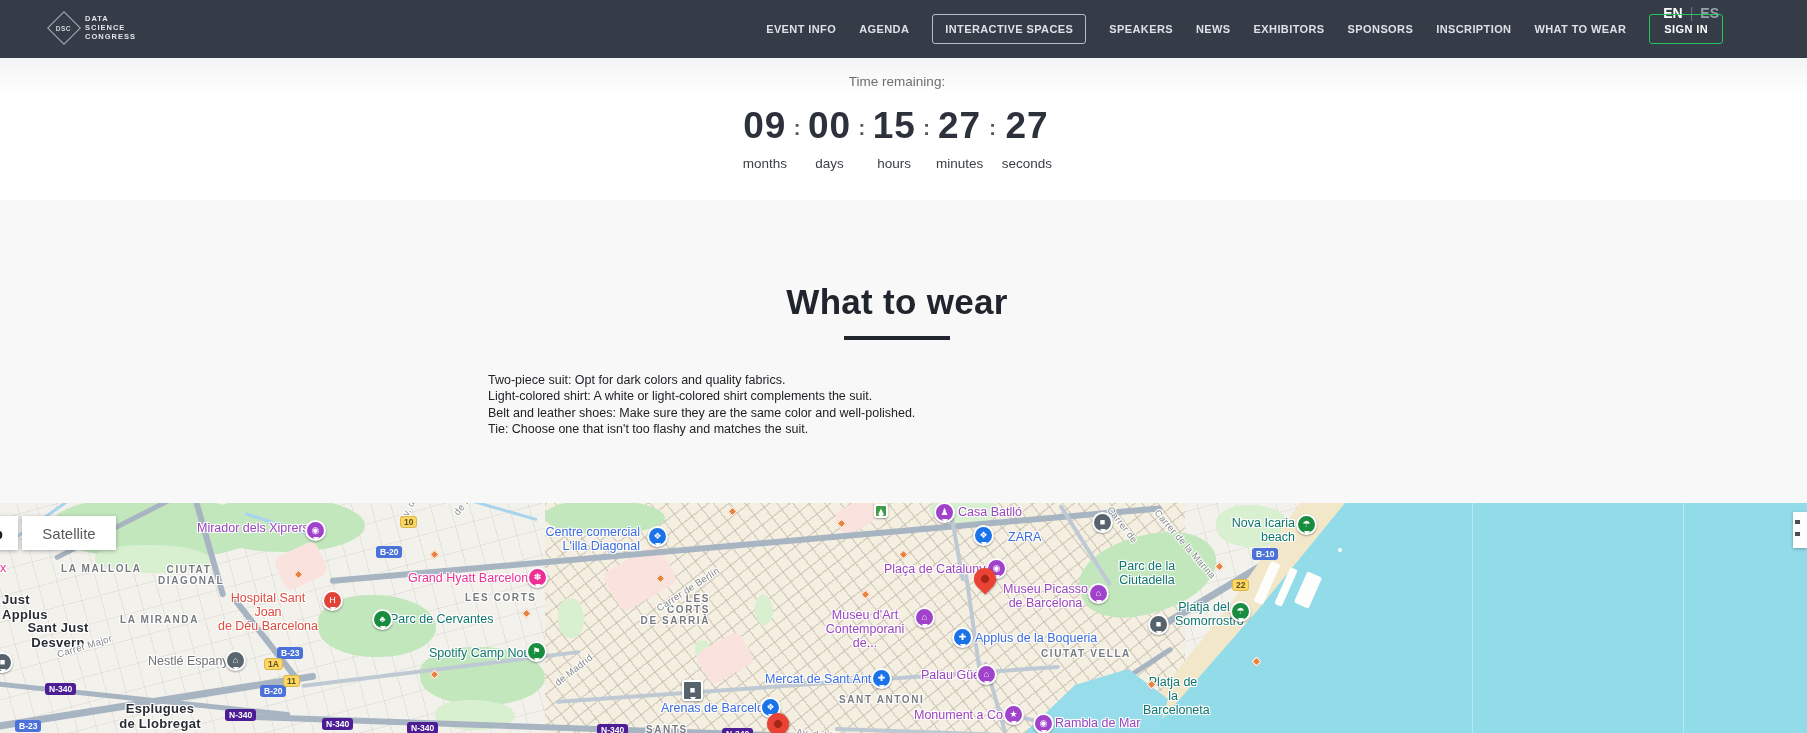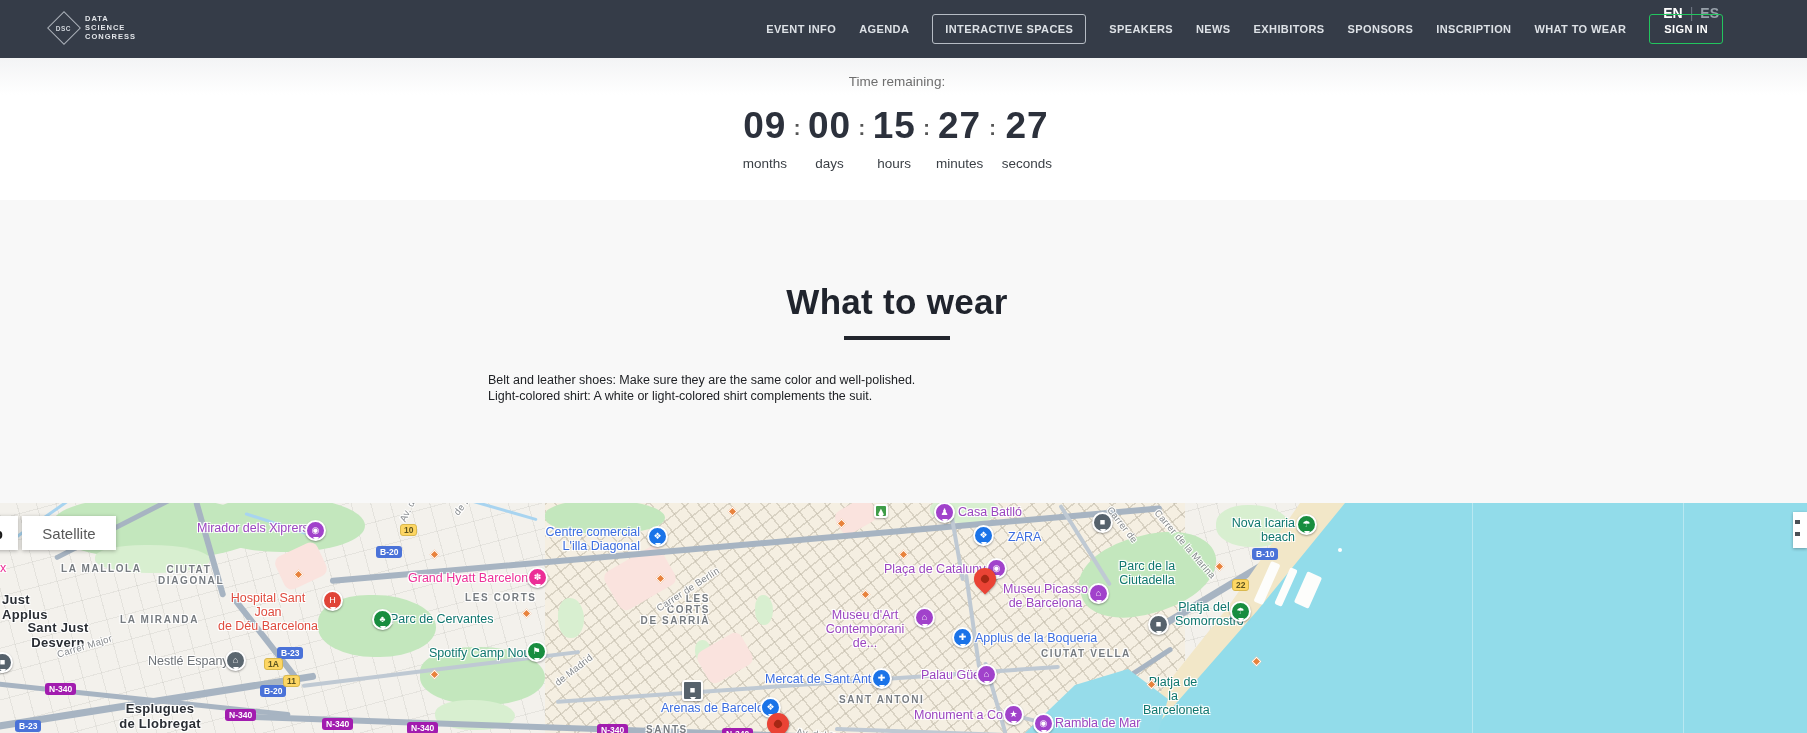--- a/index.html
+++ b/index.html
@@ -70,21 +70,21 @@
   .c-city{color:#2a2e34;font-size:13px;font-weight:bold;letter-spacing:.3px;}
   .c-street{color:#85898d;font-size:9.5px;letter-spacing:.3px;}
   .micon{position:absolute;width:17px;height:17px;border-radius:50%;border:2px solid #fff;
     box-shadow:0 1px 2px rgba(0,0,0,.35);display:flex;align-items:center;justify-content:center;z-index:4;}
   .micon span{color:#fff;font-size:9px;line-height:1;}
   .micon::after{content:"";position:absolute;left:50%;bottom:-5px;transform:translateX(-50%);
     border:3px solid transparent;border-top:4px solid #fff;}
   .micon.sq{border-radius:3px;}
   .shield{position:absolute;font-size:8.5px;font-weight:bold;padding:1px 4px;border-radius:3px;color:#fff;line-height:1.2;z-index:3;}
   .sh-blue{background:#4a72d8;}
-  .sh-red{background:#a21caf;}
+  .sh-red{background:#4c1d95;}
   .sh-yellow{background:#fdd663;color:#5d531e;border:1px solid #d9b84e;padding:0 3px;}
   .dot{position:absolute;width:5px;height:5px;background:#e8823c;border:1px solid #fff;transform:rotate(45deg);z-index:2;}
   .pin{position:absolute;width:22px;height:22px;background:#ea4335;border-radius:50% 50% 50% 0;
     transform:rotate(-45deg);box-shadow:0 1px 2px rgba(0,0,0,.3);z-index:6;}
   .pin::after{content:"";position:absolute;left:7px;top:7px;width:8px;height:8px;border-radius:50%;background:#a52714;}
   .mapctl{position:absolute;background:#fff;box-shadow:0 1px 4px rgba(0,0,0,.3);display:flex;align-items:center;justify-content:center;z-index:10;cursor:pointer;}
   .mapctl.mbtn{font-weight:bold;color:#1a1a1a;}
   .mapctl.sbtn{color:#585858;}
   .cutctl{position:absolute;right:0;width:14px;height:36px;background:#fff;box-shadow:0 1px 3px rgba(0,0,0,.3);z-index:10;cursor:pointer;}
   .cutctl i{position:absolute;left:2px;width:5px;height:4px;background:#4a4f55;}
@@ -151,22 +151,24 @@
         <span class="cd-num">27</span>
         <span class="cd-label">seconds</span>
       </div>
     </div>
   </div>
 
   <div class="wear">
     <div class="wear-title">What to wear</div>
     <div class="wear-divider"></div>
     <div class="wear-lines">
+      <div>Two-piece suit: Opt for dark colors and quality fabrics.</div>
+      <div>Light-colored shirt: A white or light-colored shirt complements the suit.</div>
       <div>Belt and leather shoes: Make sure they are the same color and well-polished.</div>
-      <div>Light-colored shirt: A white or light-colored shirt complements the suit.</div>
+      <div>Tie: Choose one that isn't too flashy and matches the suit.</div>
     </div>
   </div>
 
   <div class="map" id="map">
     <div class="map-base"></div>
     <div class="eixample"></div>
     <div id="map-zones">
         <div class="zone green" style="left: 52px; top: -6px; width: 210px; height: 62px;"></div>
         <div class="zone green" style="left: 205px; top: -6px; width: 160px; height: 55px;"></div>
         <div class="zone green lt" style="left: 95px; top: 42px; width: 115px; height: 28px;"></div>
@@ -443,21 +445,21 @@
           <span>■</span>
         </div>
         <div class="micon sq" style="left: 874px; top: 1px; background: rgb(63, 157, 72); width: 10px; height: 10px;">
           <span>▲</span>
         </div>
         <div class="shield sh-blue" style="left: 376px; top: 43px;">B-20</div>
         <div class="shield sh-blue" style="left: 277px; top: 144px;">B-23</div>
         <div class="shield sh-blue" style="left: 260px; top: 182px;">B-20</div>
         <div class="shield sh-blue" style="left: 15px; top: 217px;">B-23</div>
         <div class="shield sh-blue" style="left: 1252px; top: 45px;">B-10</div>
-        <div class="shield sh-yellow" style="left: 400px; top: 21px;">10</div>
+        <div class="shield sh-yellow" style="left: 400px; top: 13px;">10</div>
         <div class="shield sh-yellow" style="left: 264px; top: 155px;">1A</div>
         <div class="shield sh-yellow" style="left: 283px; top: 172px;">11</div>
         <div class="shield sh-yellow" style="left: 1232px; top: 76px;">22</div>
         <div class="shield sh-red" style="left: 45px; top: 180px;">N-340</div>
         <div class="shield sh-red" style="left: 225px; top: 206px;">N-340</div>
         <div class="shield sh-red" style="left: 322px; top: 215px;">N-340</div>
         <div class="shield sh-red" style="left: 407px; top: 219px;">N-340</div>
         <div class="shield sh-red" style="left: 597px; top: 221px;">N-340</div>
         <div class="shield sh-red" style="left: 722px; top: 225px;">N-340</div>
         <div class="pin" style="left: 974px; top: 65px;"></div>

